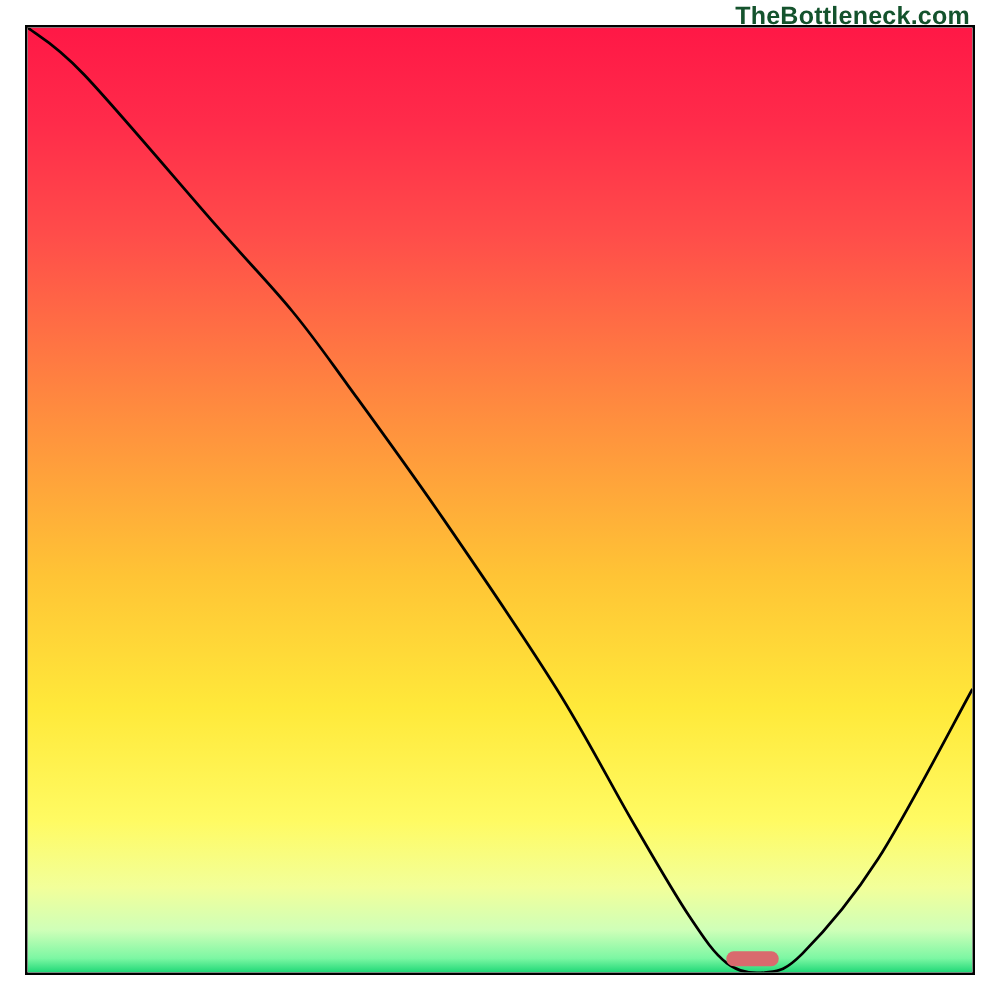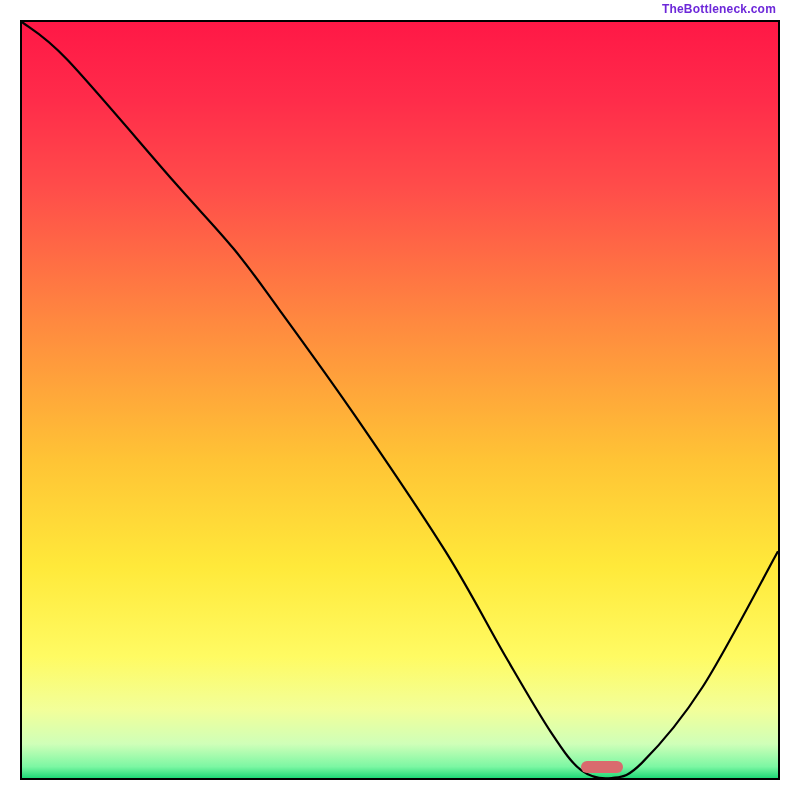--- a/index.html
+++ b/index.html
@@ -30,22 +30,22 @@
     position: absolute;
     left: 0;
     top: 0;
     width: 100%;
     height: 100%;
   }
   .watermark {
     position: absolute;
     top: 2px;
     right: 24px;
-    font-size: 12px;
-    color: #6d28d9;
+    font-size: 20px;
+    color: #14532d;
     font-weight: 600;
     letter-spacing: 0.2px;
     text-align: center;
   }
   svg.curve {
     position: absolute;
     left: 0;
     top: 0;
     width: 100%;
     height: 100%;

